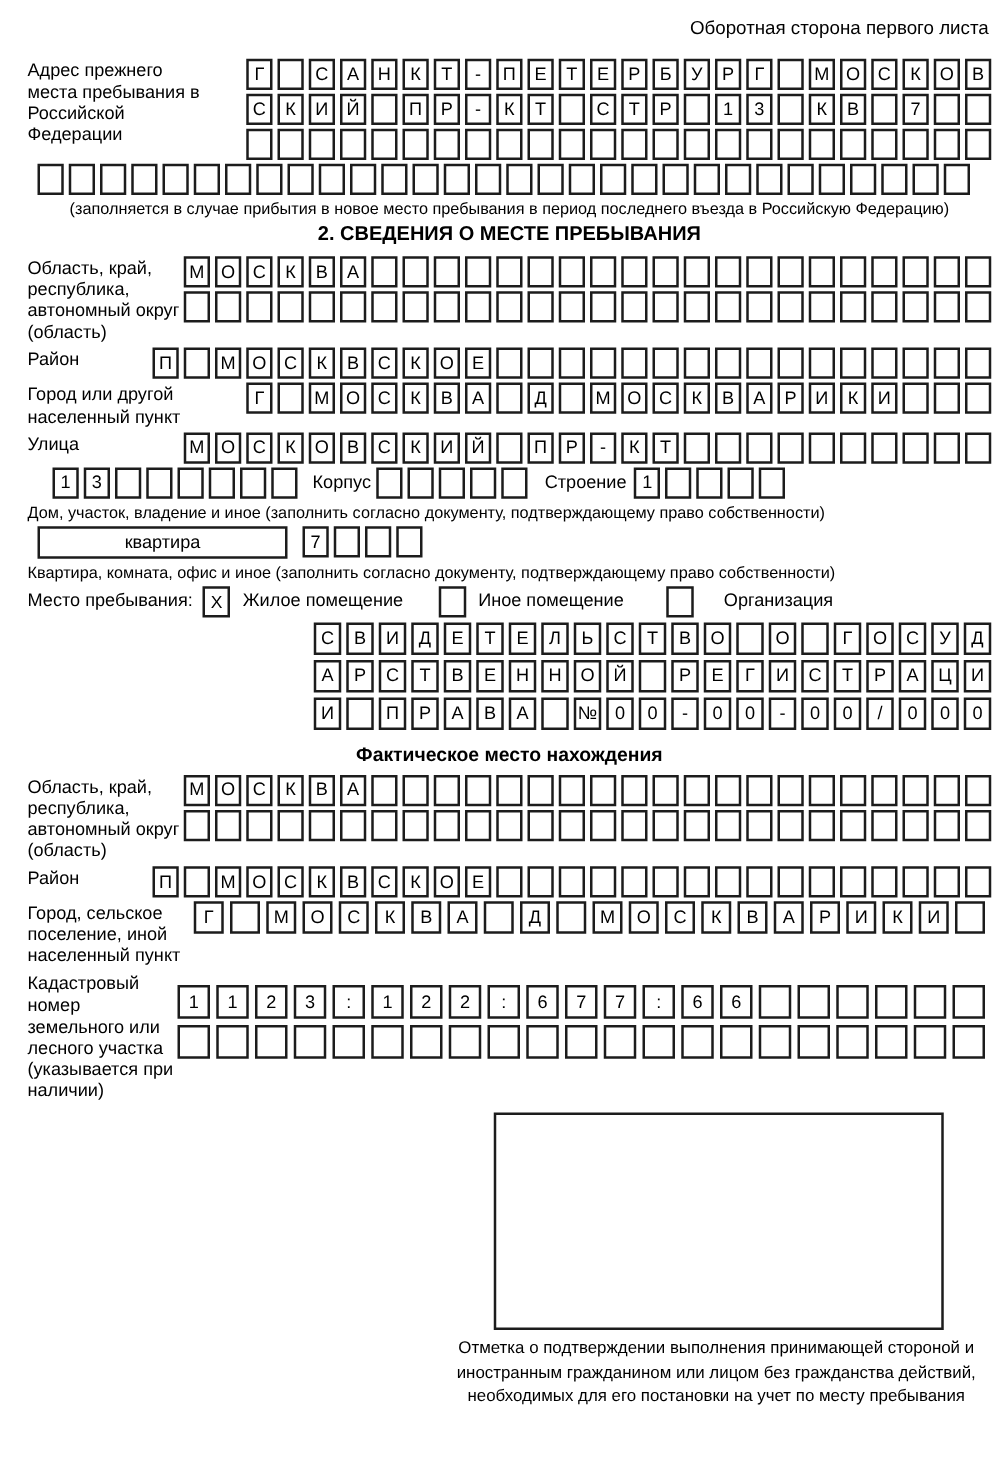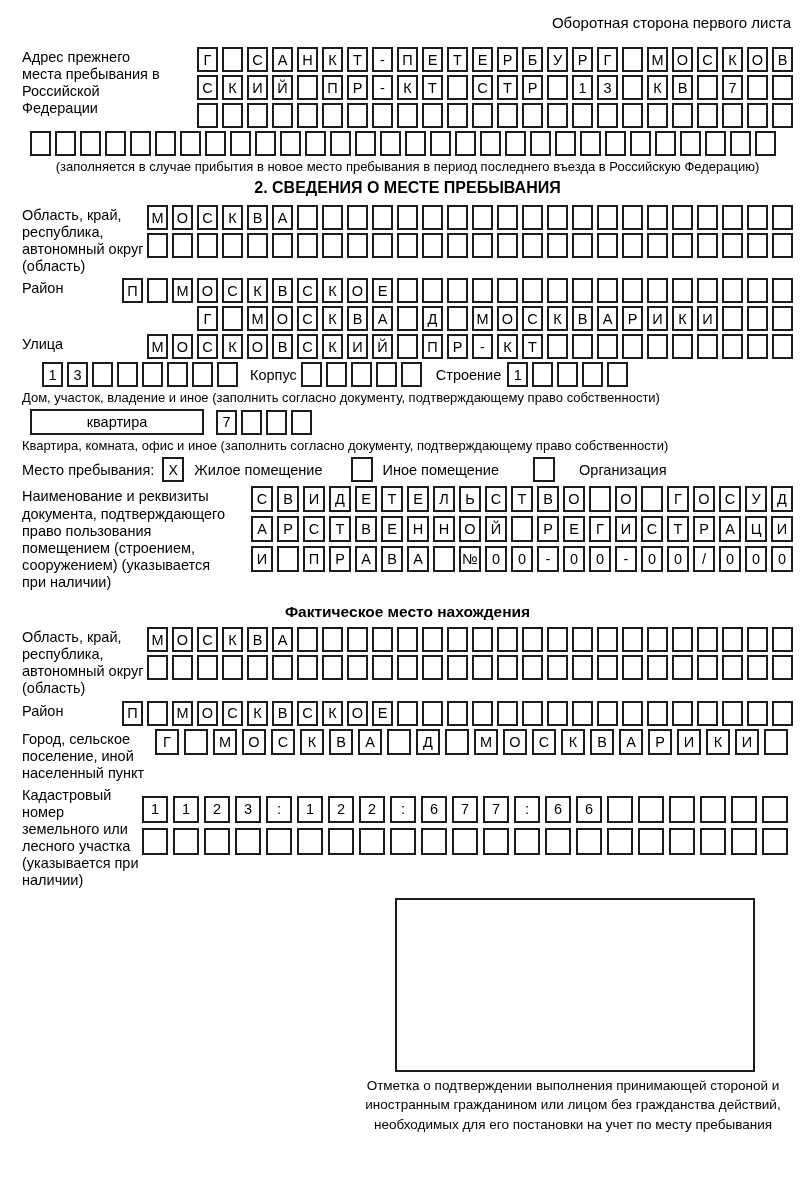--- a/index.html
+++ b/index.html
@@ -265,20 +265,21 @@
         <div class="cell"></div>
         <div class="cell"></div>
         <div class="cell"></div>
         <div class="cell"></div>
         <div class="cell"></div>
         <div class="cell"></div>
       </div>
   </div>
 
   <div class="block">
+    <div class="label" style="width:155px">Город или другой населенный пункт</div>
     <div class="cells" style="margin-left:auto">
         <div class="cell">Г</div>
         <div class="cell"></div>
         <div class="cell">М</div>
         <div class="cell">О</div>
         <div class="cell">С</div>
         <div class="cell">К</div>
         <div class="cell">В</div>
         <div class="cell">А</div>
         <div class="cell"></div>
@@ -356,42 +357,41 @@
         <div class="cell">1</div>
         <div class="cell"></div>
         <div class="cell"></div>
         <div class="cell"></div>
         <div class="cell"></div>
       </div>
   </div>
   <div class="caption">Дом, участок, владение и иное (заполнить согласно документу, подтверждающему право собственности)</div>
 
   <div class="inline-row" style="margin-left:8px">
-    <div class="named-box" style="width:174px">квартира</div>
+    <div class="named-box" style="width:200px">квартира</div>
     <div class="cells" style="margin-left:12px">
         <div class="cell">7</div>
         <div class="cell"></div>
         <div class="cell"></div>
         <div class="cell"></div>
       </div>
   </div>
   <div class="caption">Квартира, комната, офис и иное (заполнить согласно документу, подтверждающему право собственности)</div>
 
   <div class="inline-row">
     <div class="opt-label">Место пребывания:</div>
     <div class="chk">X</div>
     <div class="opt-label">Жилое помещение</div>
     <div class="chk" style="margin-left:28px"></div>
     <div class="opt-label">Иное помещение</div>
     <div class="chk" style="margin-left:34px"></div>
     <div class="opt-label" style="margin-left:14px">Организация</div>
   </div>
 
   <div class="block" style="margin-top:4px">
-    <div class="label" style="width:215px">Наименование и реквизиты документа, подтверждающего право пользования помещением (строением, сооружением) (указывается при наличии)</div>
     <div class="cells-col" style="gap:4px">
       <div class="cells doc">
           <div class="cell">С</div>
           <div class="cell">В</div>
           <div class="cell">И</div>
           <div class="cell">Д</div>
           <div class="cell">Е</div>
           <div class="cell">Т</div>
           <div class="cell">Е</div>
           <div class="cell">Л</div>

